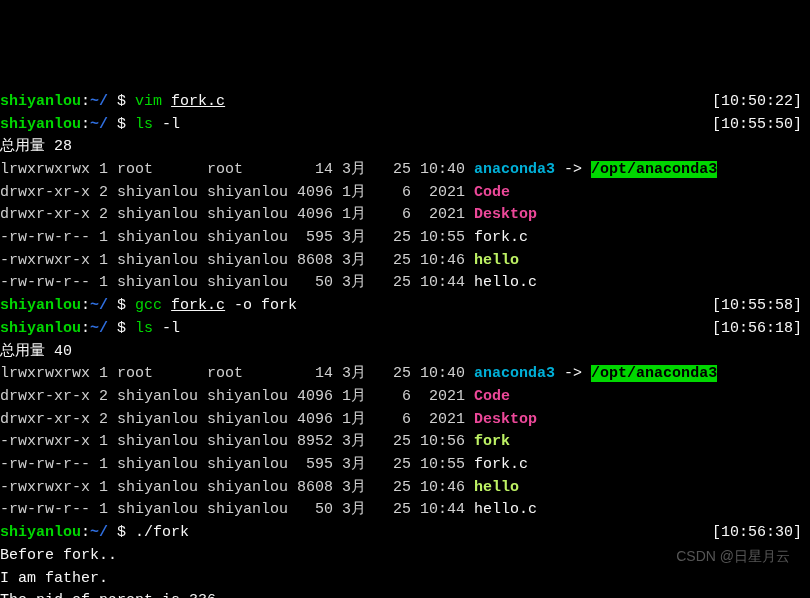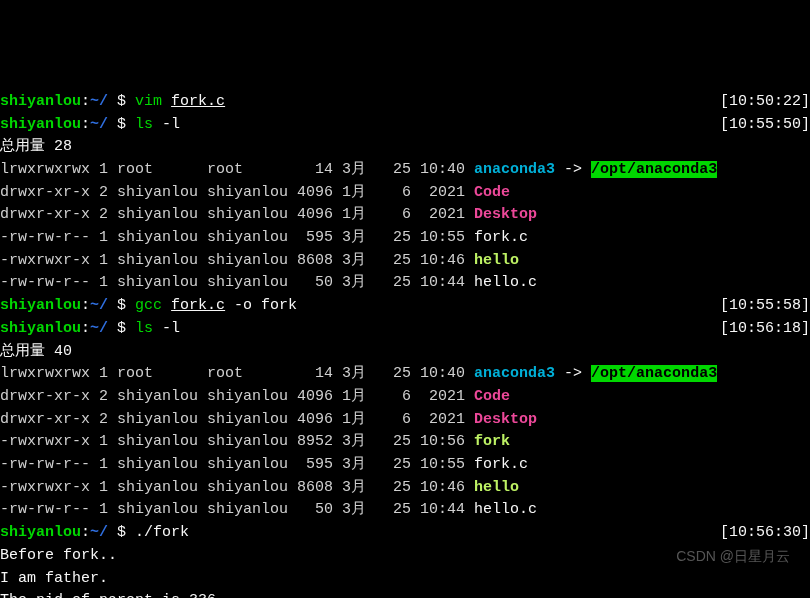--- a/index.html
+++ b/index.html
@@ -10,21 +10,21 @@
     font-size: 15px;
     line-height: 22.7px;
     width: 810px;
     height: 598px;
     overflow: hidden;
     white-space: pre;
     position: relative;
   }
   .line { display: flex; gap: 16px; }
   .left { flex: 0 0 auto; }
-  .right { margin-left: auto; }
+  .right { margin-left: auto; padding-right: 8px; }
   .white { color: #f7f7f7; }
   .user { color: #00d700; font-weight: bold; }
   .path { color: #2f6fe0; font-weight: bold; }
   .cmd { color: #00d700; }
   .underline { text-decoration: underline; color: #f7f7f7; }
   .gray { color: #d0d0d0; }
   .cyan { color: #00afd7; font-weight: bold; }
   .blue { color: #ec4899; font-weight: bold; }
   .green { color: #bef264; font-weight: bold; }
   .hl { background: #00d700; color: #000; font-weight: bold; }

